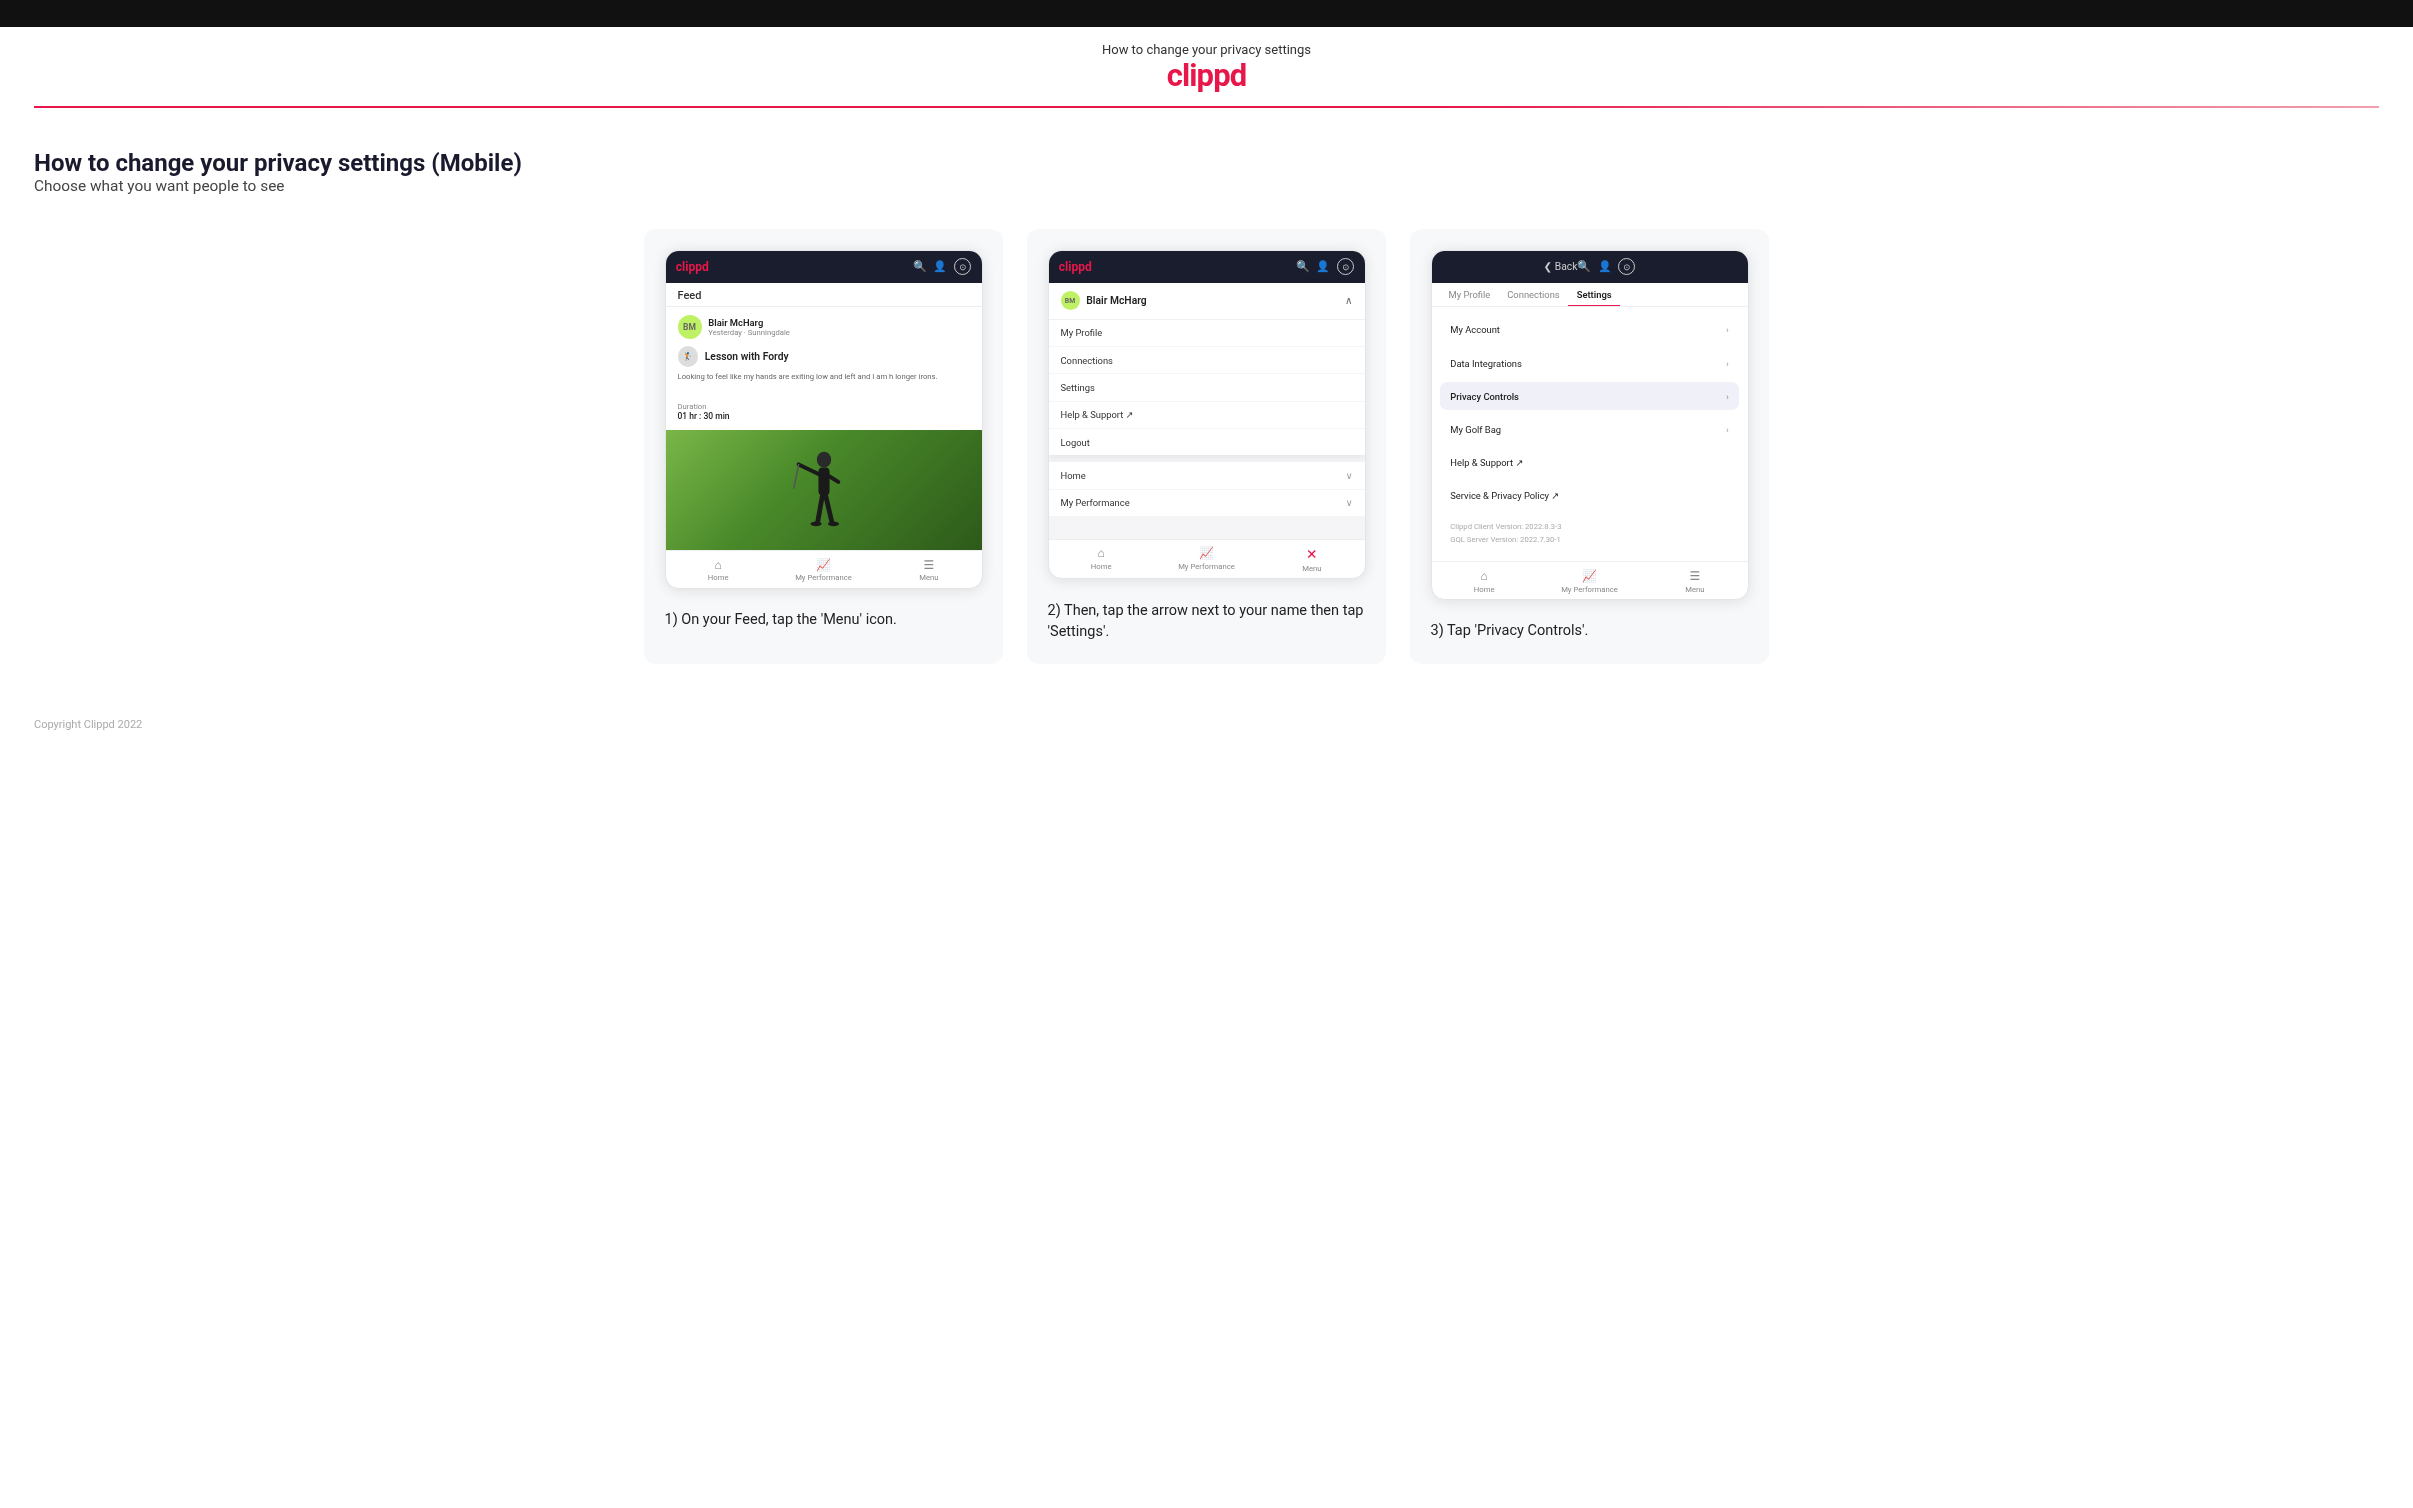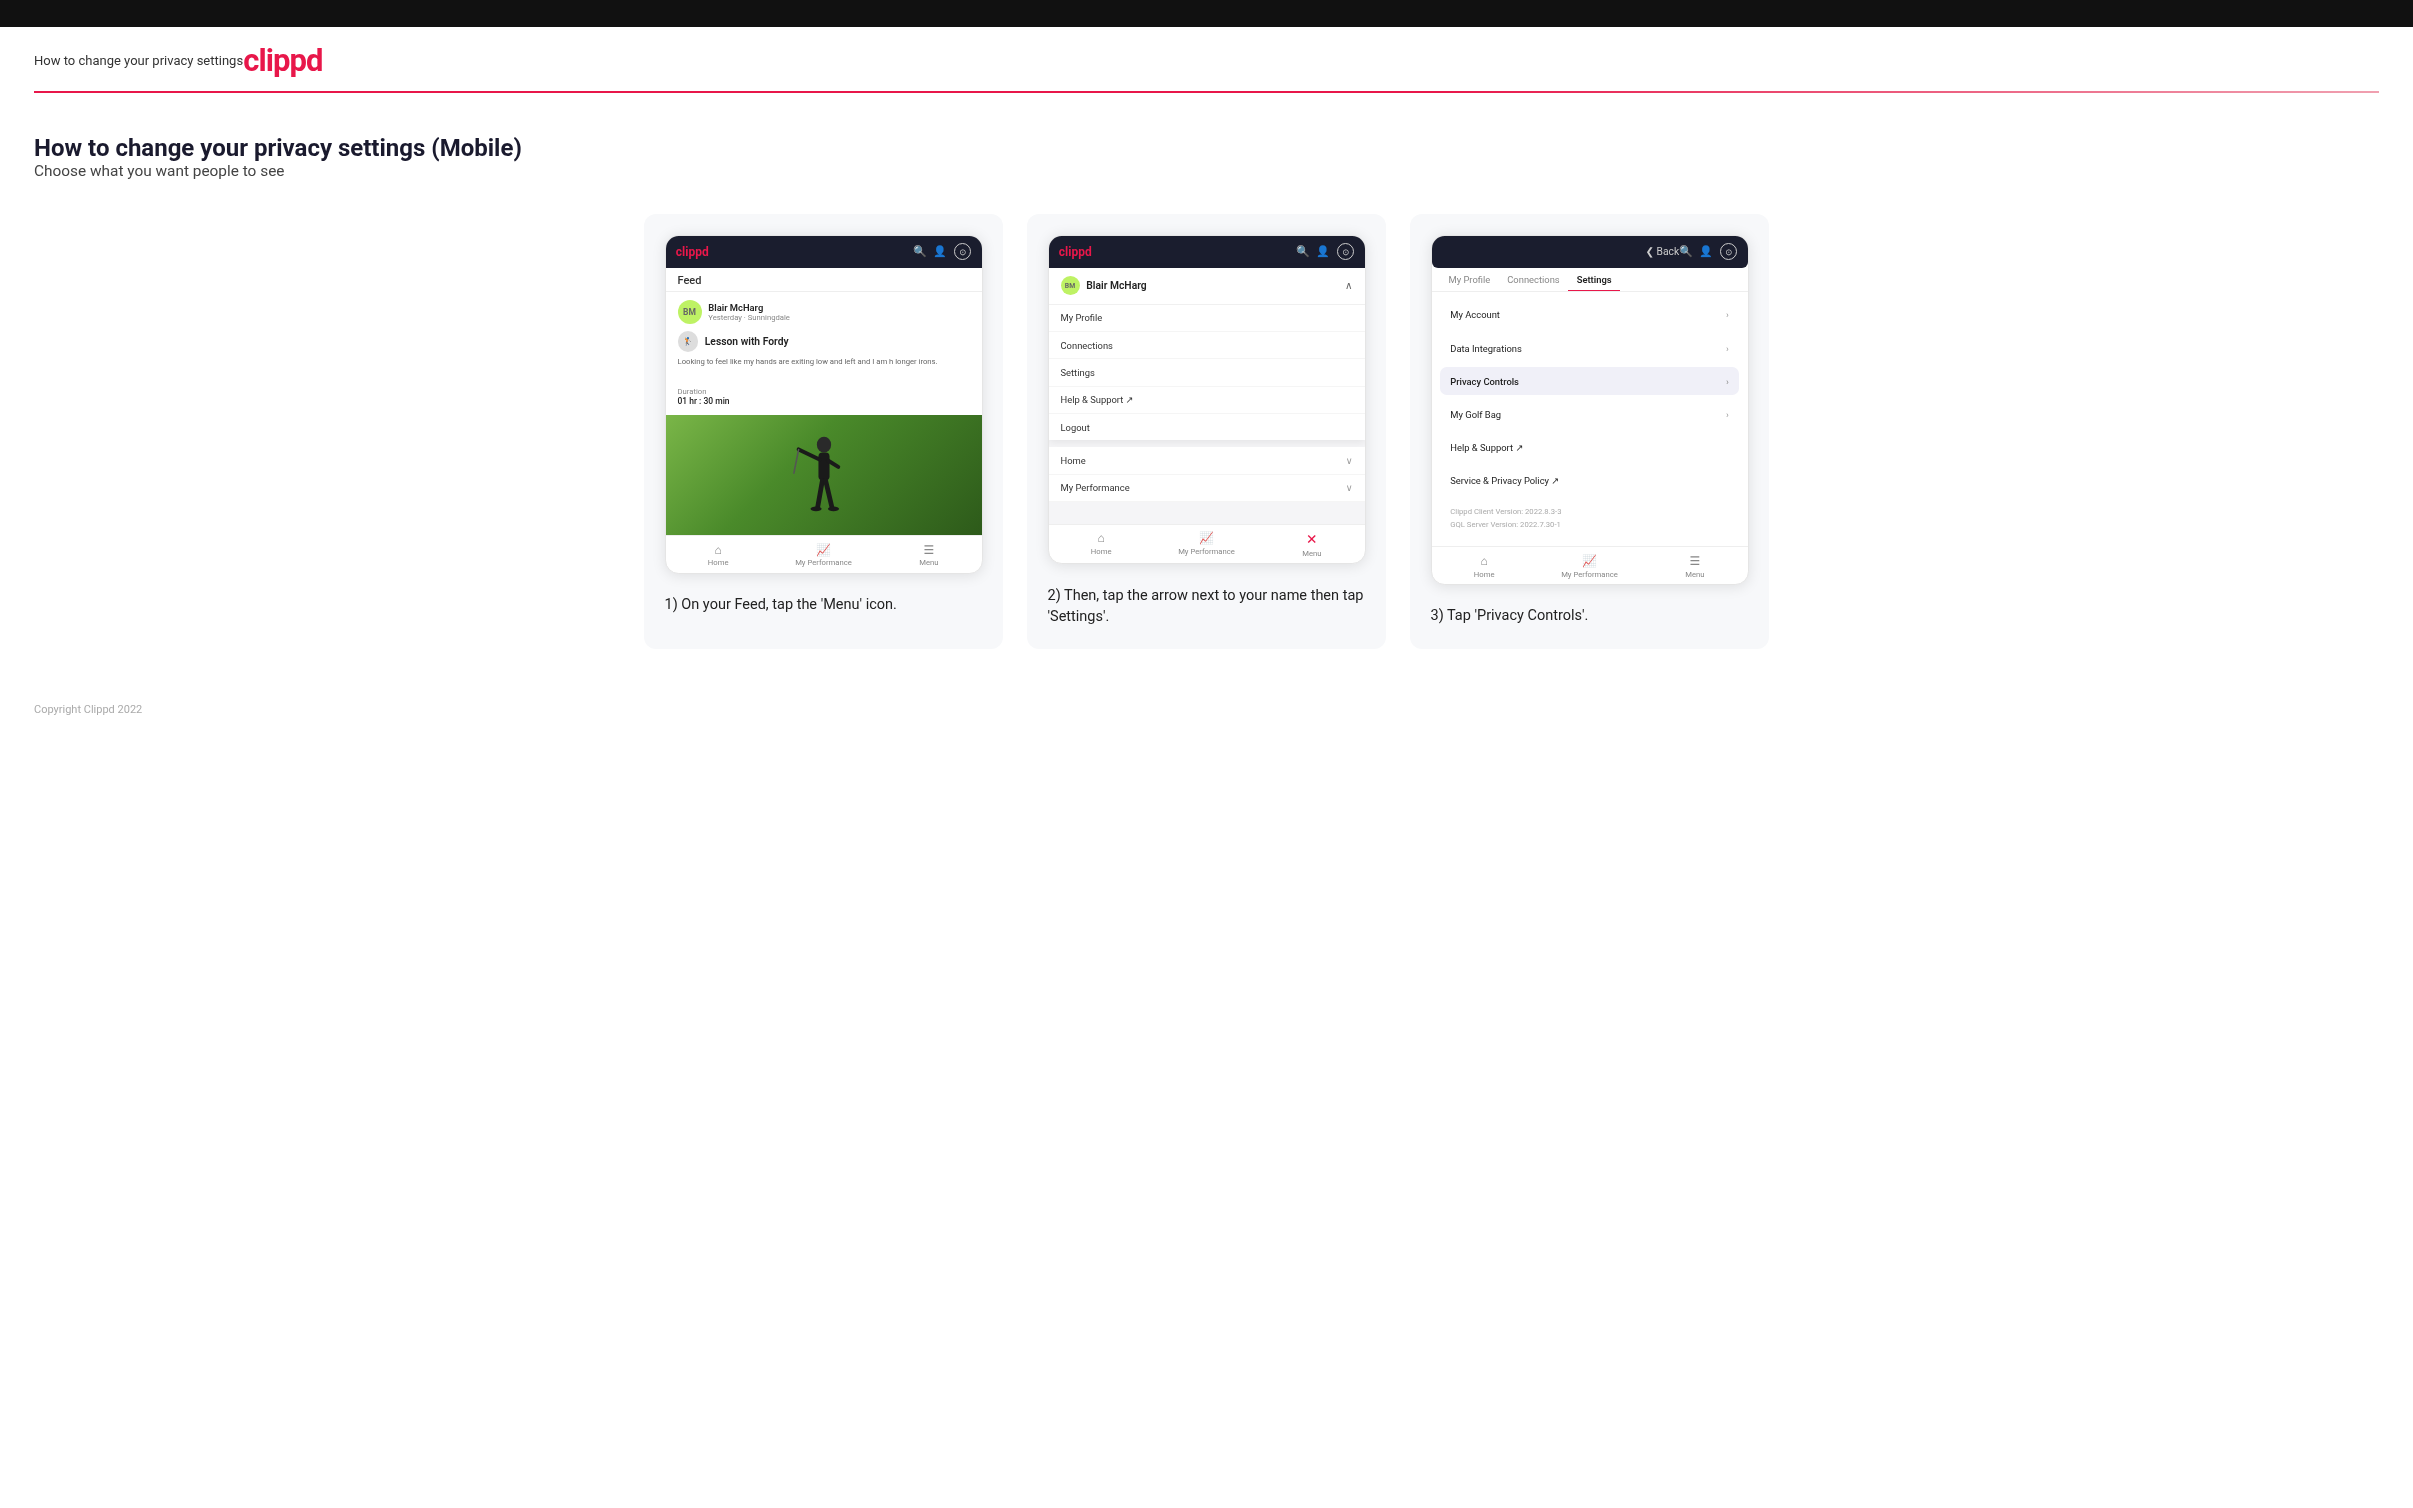--- a/index.html
+++ b/index.html
@@ -14,22 +14,23 @@
     .top-bar {
       height: 27px;
       background: #111;
       width: 100%;
     }
 
     
     .header {
       display: flex;
       align-items: center;
-      justify-content: flex-start;
+      justify-content: center;
       padding: 15.4px 34px 12px 34px;
+      flex-direction: column;
     }
     .header-title {
       font-size: 13px;
       color: #333;
     }
     .logo-text {
       font-size: 31px;
       font-weight: 700;
       color: #e8174a;
       letter-spacing: -0.9px;
@@ -288,24 +289,23 @@
       color: #333;
       border-bottom: 0.9px solid #f5f5f5;
       display: flex;
       justify-content: space-between;
       align-items: center;
     }
     .settings-back-bar {
       background: #1a1d2e;
       display: flex;
       align-items: center;
-      justify-content: flex-end;
+      justify-content: center;
       padding: 6.8px 10.3px;
       height: 32px;
-      border-radius: 6px;
     }
     .back-link {
       color: #ccc;
       font-size: 10.3px;
       display: flex;
       align-items: center;
       gap: 3.4px;
     }
     .settings-tabs {
       display: flex;

